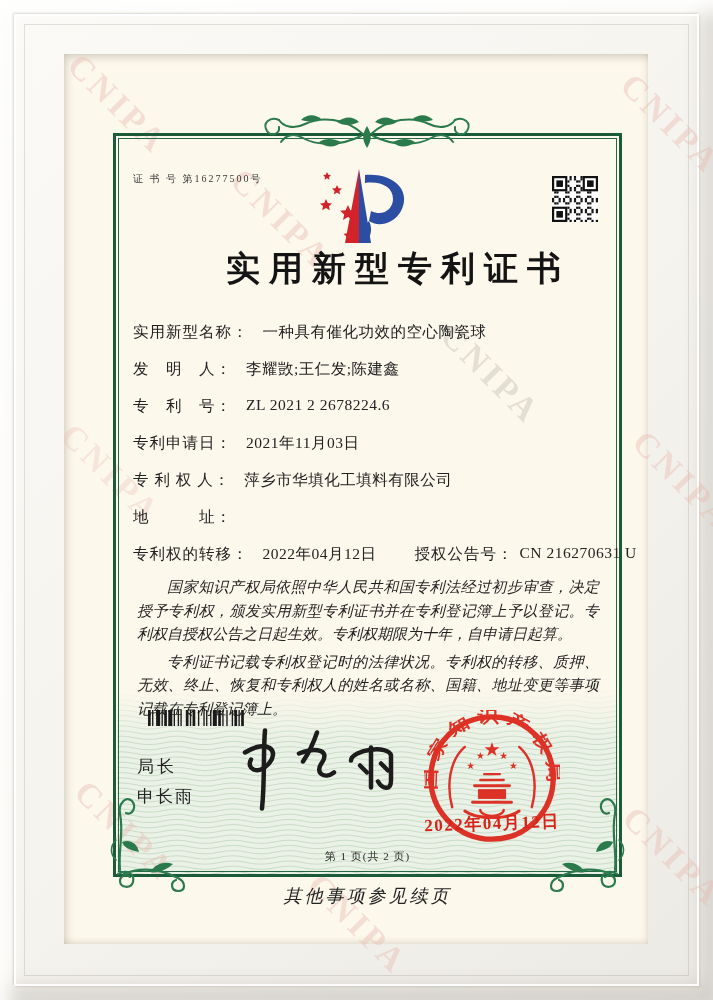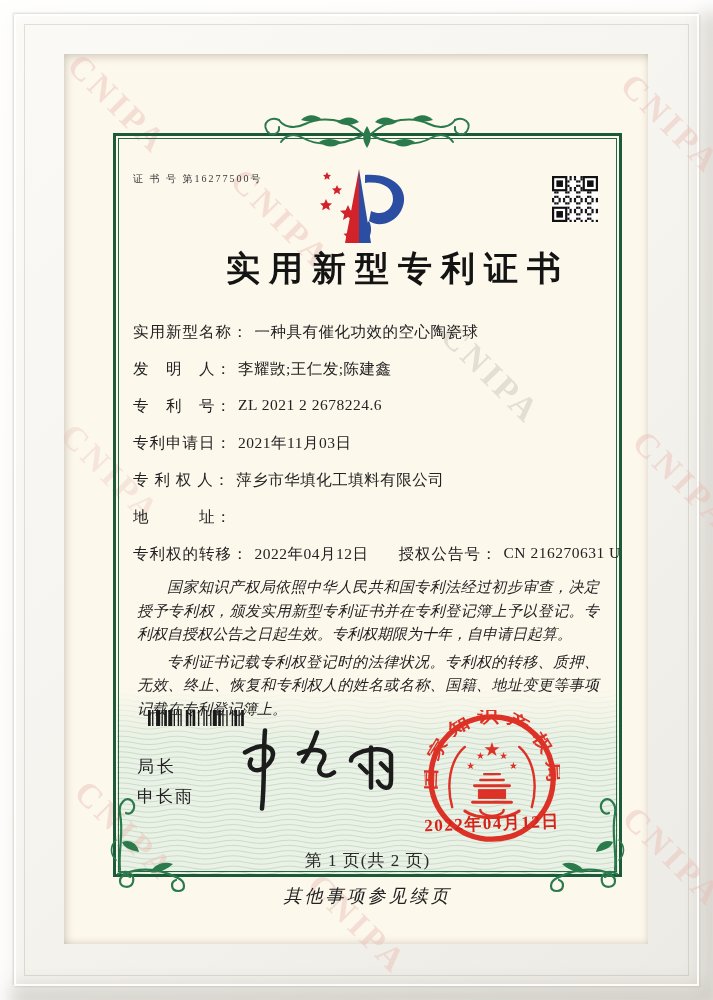--- a/index.html
+++ b/index.html
@@ -37,35 +37,35 @@
   .wavezone svg{position:absolute;left:0;top:0;}
   .wavefade{position:absolute;left:0;top:0;width:100%;height:52px;
     background:linear-gradient(#fdf8ec,rgba(253,248,236,0));z-index:2;}
   
   .certnum{position:absolute;left:133px;top:172px;font-size:10px;color:#3a3a3a;letter-spacing:2px;z-index:6;}
   .logo{position:absolute;left:293px;top:163px;z-index:6;}
   .qr{position:absolute;left:552px;top:174px;z-index:6;}
   .title{position:absolute;left:113px;top:246px;width:570px;text-align:center;font-size:34px;font-weight:bold;
     color:#141414;letter-spacing:9px;z-index:6;}
   .fields{position:absolute;left:133px;top:322px;width:478px;z-index:6;font-size:15.5px;color:#222;}
-  .frow{position:absolute;left:0;white-space:pre;display:flex;}
+  .frow{position:absolute;left:0;white-space:pre;display:flex;gap:8px;}
   .flabel{white-space:pre;letter-spacing:1px;}
   .fvalue{margin-left:6px;letter-spacing:.5px;text-align:center;}
   .pair2{margin-left:30px;display:flex;}
   .paras{position:absolute;left:133px;top:572px;width:470px;z-index:6;font-size:15px;line-height:23.5px;
     color:#1e1e1e;font-style:italic;text-align:justify;}
   .paras p{margin:4px;text-indent:2em;}
   .barcode{position:absolute;left:148px;top:710px;width:160px;height:16px;z-index:6;}
   .signer-title{position:absolute;left:137px;top:755px;font-size:17px;color:#222;letter-spacing:3px;z-index:6;}
   .signer-name{position:absolute;left:137px;top:785px;font-size:17px;color:#222;letter-spacing:2px;z-index:6;}
   .signature{position:absolute;left:233px;top:716px;z-index:6;}
   .seal{position:absolute;left:424px;top:710px;z-index:7;}
   .sealdate{position:absolute;left:402px;top:812px;width:180px;text-align:center;z-index:8;
     color:#d7231a;font-size:17px;font-weight:bold;letter-spacing:1.5px;transform:rotate(-2deg);}
-  .pageind{position:absolute;left:113px;top:849px;width:509px;text-align:center;font-size:17px;color:#2a2a2a;z-index:6;letter-spacing:1px;}
+  .pageind{position:absolute;left:113px;top:849px;width:509px;text-align:center;font-size:11px;color:#2a2a2a;z-index:6;letter-spacing:1px;}
   .contnote{position:absolute;left:113px;top:884px;width:509px;text-align:center;font-size:18px;color:#222;
     font-style:italic;letter-spacing:3px;z-index:6;}
   .ornament{position:absolute;z-index:5;pointer-events:none;}
 </style>
 </head>
 <body>
 
 <div class="frame"></div>
 <div class="frame-bevel-outer"></div>
 <div class="frame-bevel-inner"></div>

